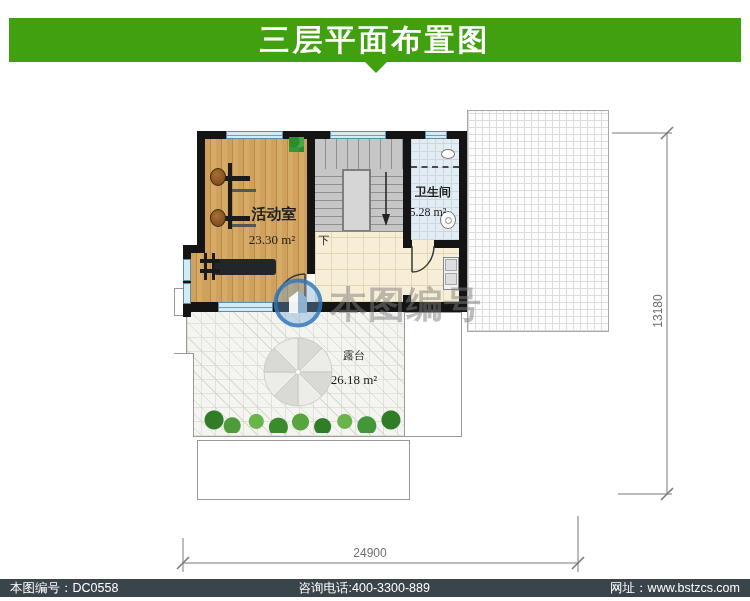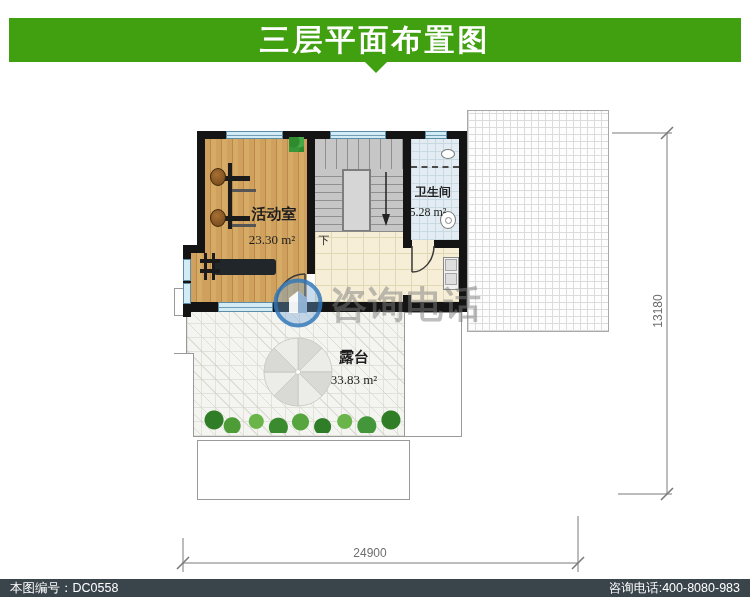--- a/index.html
+++ b/index.html
@@ -159,22 +159,22 @@
   <div class="abs bar" style="left:204px;top:253px;width:3px;height:27px;"></div>
   <div class="abs bar" style="left:212px;top:253px;width:3px;height:27px;"></div>
   <div class="abs bar" style="left:200px;top:259px;width:20px;height:4px;"></div>
   <div class="abs bar" style="left:200px;top:269px;width:20px;height:4px;"></div>
   <div class="abs plant"></div>
 
   <div class="abs lbl" style="left:238px;top:205px;width:72px;font-size:15px;font-weight:bold;">活动室</div>
   <div class="abs lbl" style="left:232px;top:232px;width:80px;font-size:13px;">23.30 m²</div>
   <div class="abs lbl" style="left:410px;top:184px;width:46px;font-size:12px;font-weight:bold;">卫生间</div>
   <div class="abs lbl" style="left:402px;top:205px;width:52px;font-size:12px;">5.28 m²</div>
-  <div class="abs lbl" style="left:326px;top:348px;width:56px;font-size:15px;font-weight:bold;">露台</div>
-  <div class="abs lbl" style="left:318px;top:372px;width:72px;font-size:13px;">33.83 m²</div>
+  <div class="abs lbl" style="left:326px;top:348px;width:56px;font-size:11px;font-weight:normal;">露台</div>
+  <div class="abs lbl" style="left:318px;top:372px;width:72px;font-size:13px;">26.18 m²</div>
   <div class="abs lbl" style="left:316px;top:233px;width:16px;font-size:11px;">下</div>
 
   <svg class="overlay" width="750" height="601" viewBox="0 0 750 601">
 
     <g stroke="#c5c5c0" stroke-width="0.8">
       <path d="M298 372 L298 338 A34 34 0 0 1 322 348 Z" fill="#d9d9d6"></path>
       <path d="M298 372 L322 348 A34 34 0 0 1 332 372 Z" fill="#ecece9"></path>
       <path d="M298 372 L332 372 A34 34 0 0 1 322 396 Z" fill="#d9d9d6"></path>
       <path d="M298 372 L322 396 A34 34 0 0 1 298 406 Z" fill="#ecece9"></path>
       <path d="M298 372 L298 406 A34 34 0 0 1 274 396 Z" fill="#d9d9d6"></path>
@@ -214,20 +214,21 @@
   </svg>
 
   <div class="abs dim-lbl" style="left:340px;top:546px;width:60px;">24900</div>
   <div class="abs dim-lbl" style="left:628px;top:304px;width:60px;transform:rotate(-90deg);">13180</div>
 
   <svg class="overlay" style="left:272px;top:277px;" width="52" height="52" viewBox="0 0 52 52">
     <circle cx="26" cy="26" r="22.5" fill="rgba(110,165,215,0.45)" stroke="#3279bc" stroke-width="4" opacity="0.85"></circle>
     <path d="M17 36 V21 L26 14 L35 21 V36 Z" fill="rgba(255,255,255,0.92)"></path>
     <path d="M26 36 V14 L35 21 V36 Z" fill="rgba(60,120,180,0.55)"></path>
   </svg>
-  <div class="abs wm-cn">咨询电话</div>
+  <div class="abs wm-cn">本图编号</div>
 
   <div class="abs footer">
     <span>本图编号：DC0558</span>
-    <span>咨询电话:400-8080-983</span>
+    <span>咨询电话:400-3300-889</span>
+    <span>网址：www.bstzcs.com</span>
   </div>
 
 </div>
 
 </body></html>

